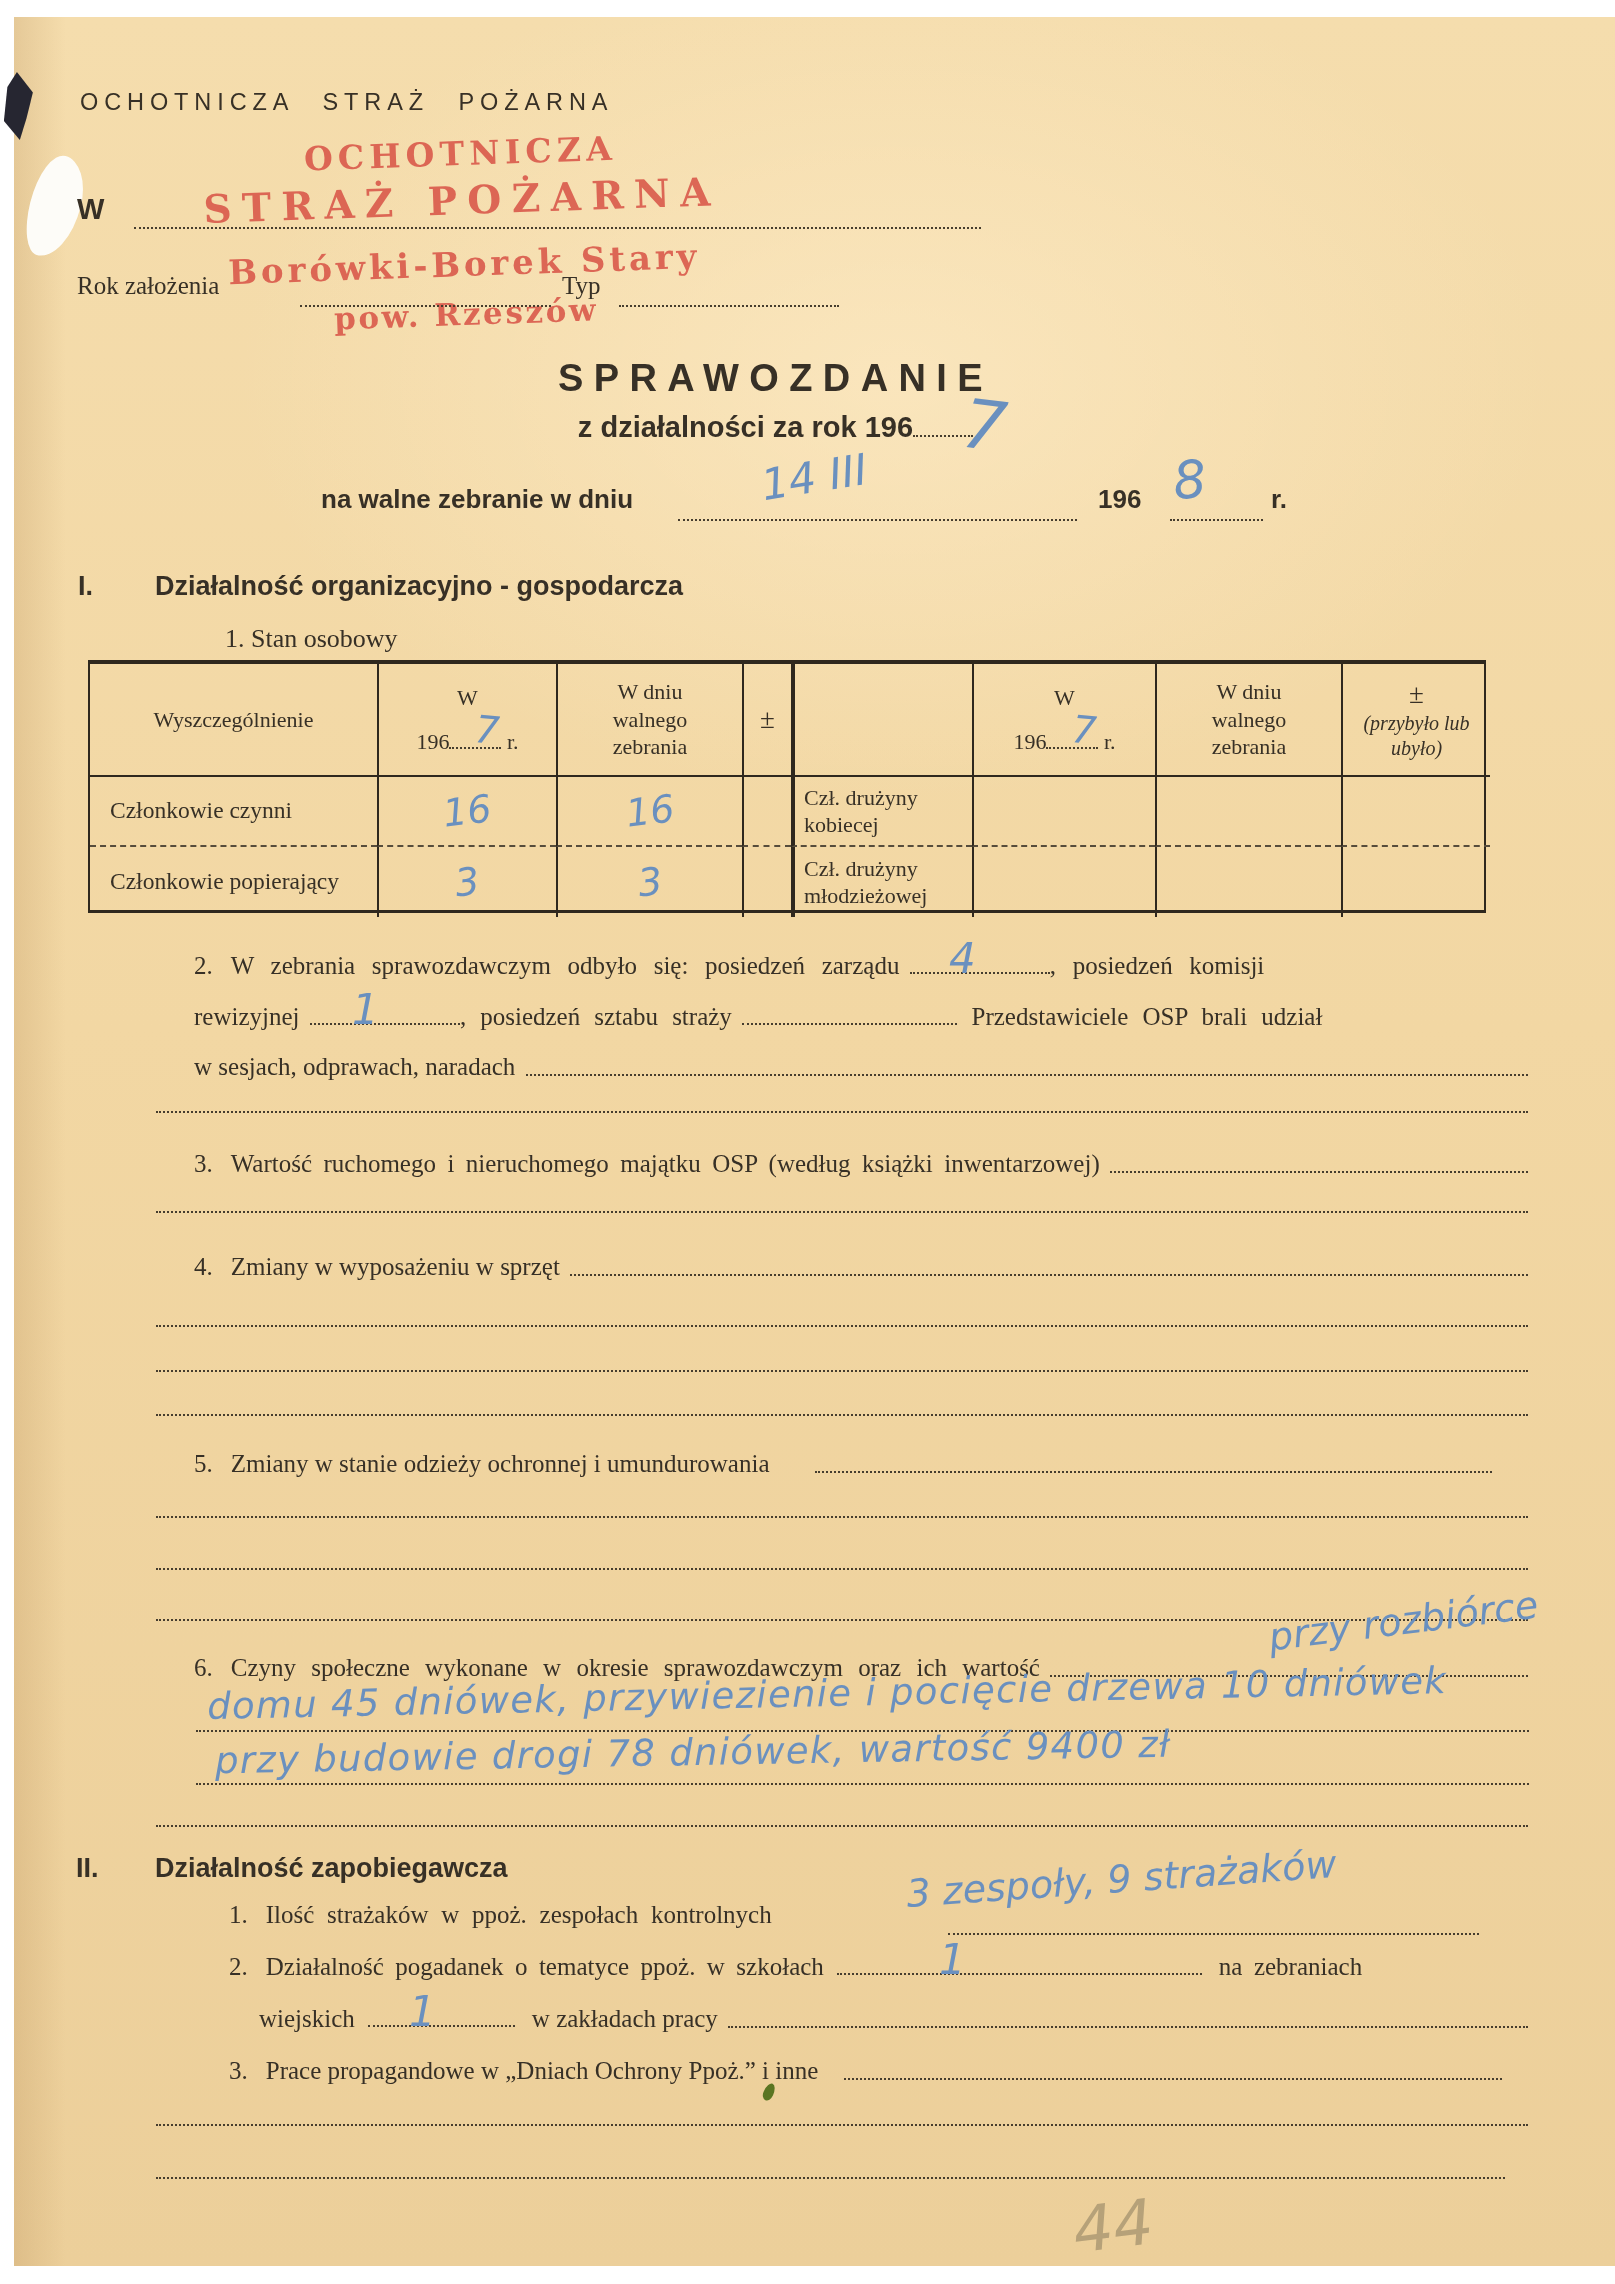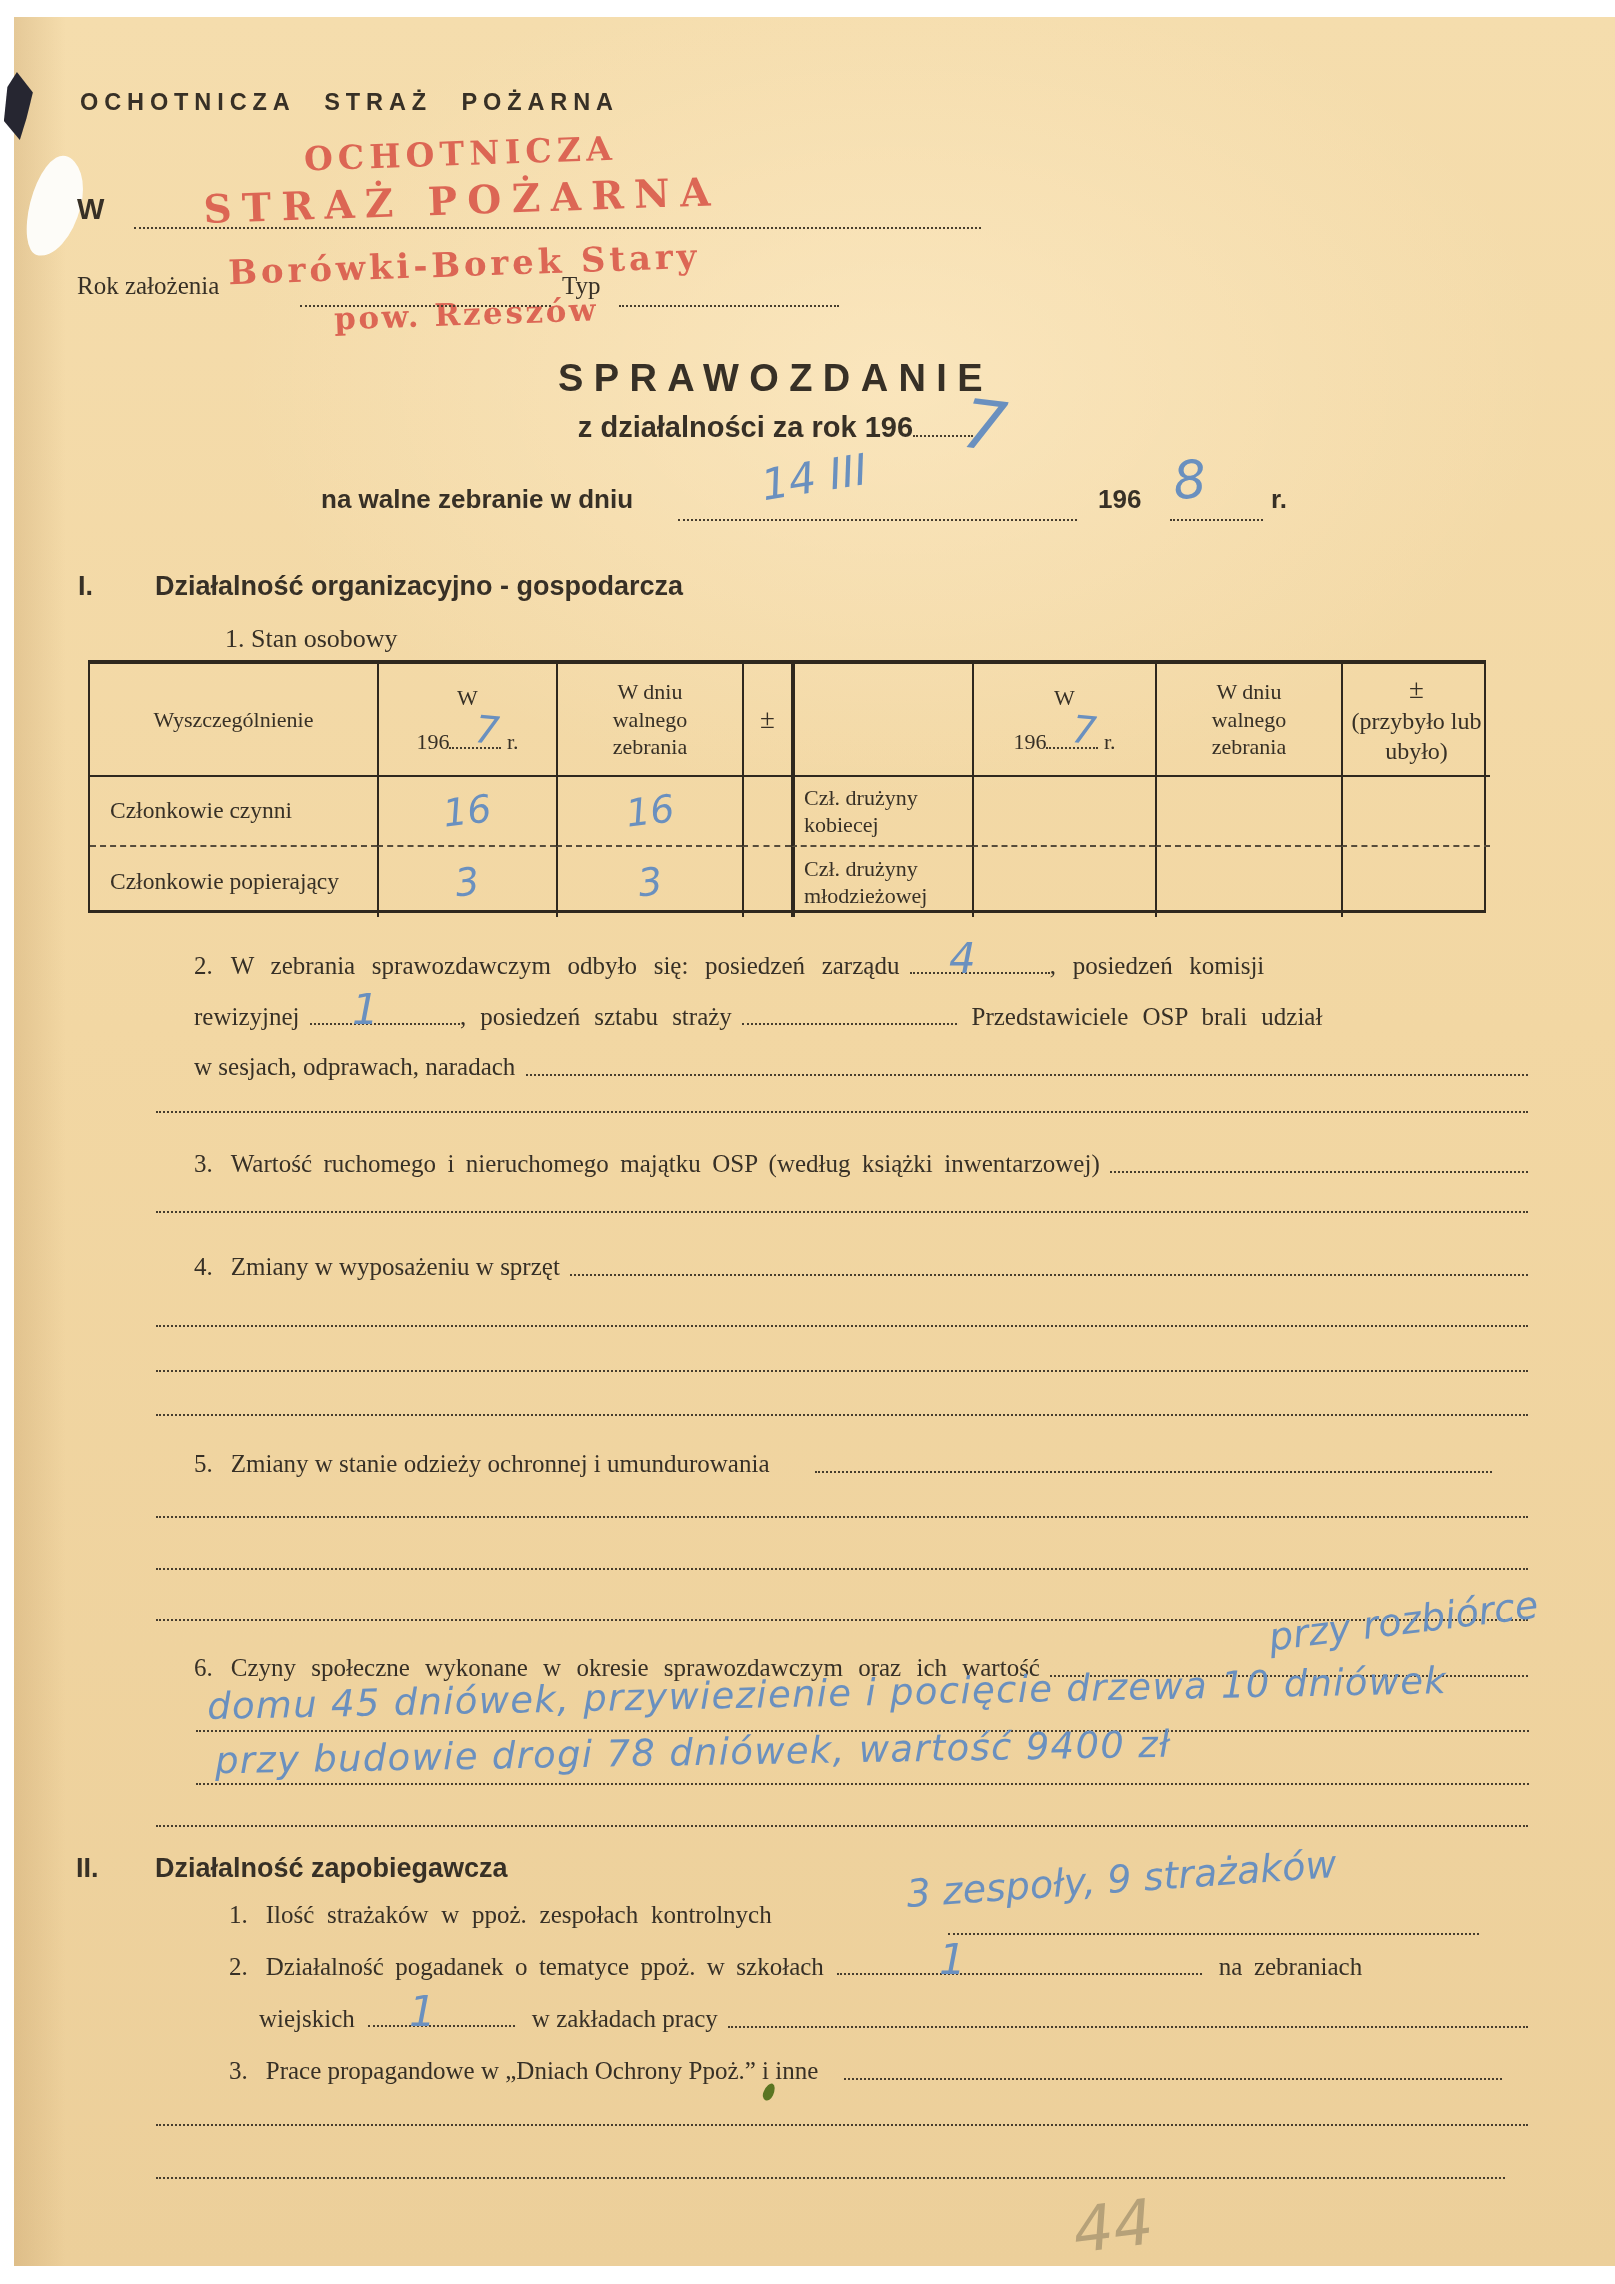--- a/index.html
+++ b/index.html
@@ -62,21 +62,21 @@
             color:rgba(128,115,88,.5); }
 </style>
 </head>
 <body>
 
 <div class="page">
   <div class="paper"></div>
   <div class="blob-dark"></div>
   <div class="blob-white"></div>
 
-  <div class="abs sans ink" style="left:80px; top:89px; font-size:23.5px; font-weight:bold; letter-spacing:5.9px; word-spacing:17px;">OCHOTNICZA STRAŻ POŻARNA</div>
+  <div class="abs sans ink" style="left:80px; top:89px; font-size:23.5px; font-weight:normal; letter-spacing:5.9px; word-spacing:17px;">OCHOTNICZA STRAŻ POŻARNA</div>
 
   <div class="stamp">
     <div style="top:0; font-size:33px; letter-spacing:5.2px;">OCHOTNICZA</div>
     <div style="top:43px; font-size:39px; letter-spacing:10.4px;">STRAŻ POŻARNA</div>
     <div style="top:110px; font-size:34px; letter-spacing:3.9px;">Borówki-Borek Stary</div>
     <div style="top:162px; font-size:31px; letter-spacing:2.6px;">pow. Rzeszów</div>
   </div>
 
   <div class="abs sans ink" style="left:77px; top:193px; font-size:29px; font-weight:bold;">W</div>
   <div class="dotline" style="left:134px; top:227px; width:847px;"></div>
@@ -116,21 +116,21 @@
     <div class="tc th" style="font-size:27px;">±</div>
     <div class="tc th split"></div>
     <div class="tc th">
       <div>W</div>
       <div style="margin-top:17px;"><span>196</span><span class="dt" style="width:52px;"></span> <span>r.</span></div>
       <span class="hw hw7">7</span>
     </div>
     <div class="tc th" style="width:100%; padding:0 19.6px;">W dniu walnego zebrania</div>
     <div class="tc th">
       <div style="font-size:27px;">±</div>
-      <div style="font-size:24px;">(przybyło lub ubyło)</div>
+      <div style="font-size:20px;font-style:italic;">(przybyło lub ubyło)</div>
     </div>
 
     <div class="tc r1 first lbl">Członkowie czynni</div>
     <div class="tc r1">
         <span class="hw hwval">16</span>
       </div>
     <div class="tc r1">
         <span class="hw hwval">16</span>
       </div>
     <div class="tc r1">

